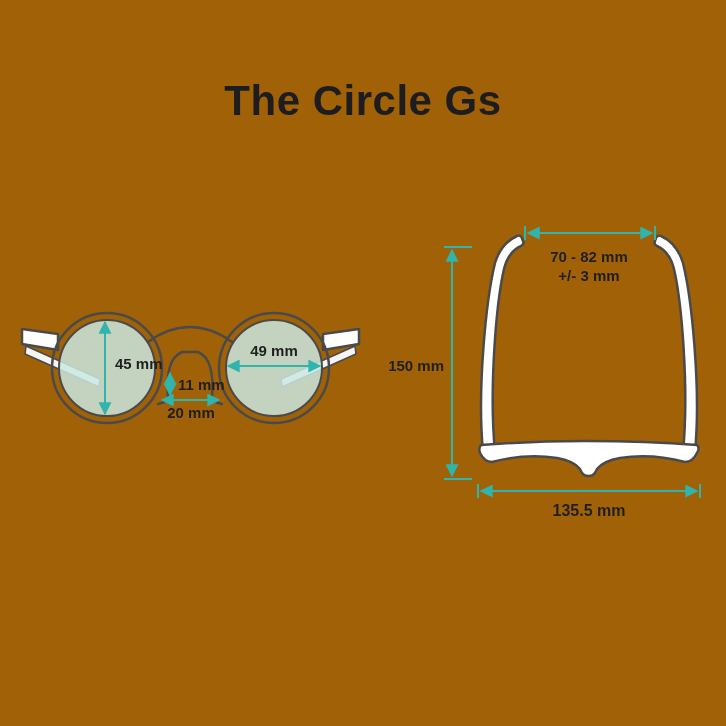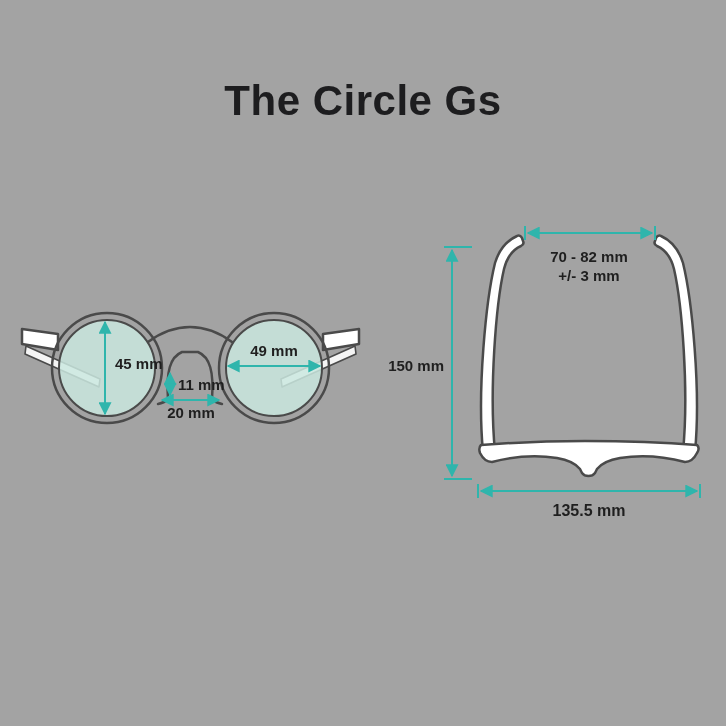--- a/index.html
+++ b/index.html
@@ -1,17 +1,17 @@
 <!DOCTYPE html>
 <html><head>
 <meta charset="utf-8">
 <style>
   html,body { margin:0; padding:0; background:#ffffff; }
   .page {
-    position:relative; width:726px; height:726px; background:#a3a3a3;
+    position:relative; width:726px; height:726px; background:#a16207;
     font-family:"Liberation Sans", sans-serif; overflow:hidden;
   }
   .title {
     position:absolute; top:80px; left:0; width:100%; margin:0;
     text-align:center; font-size:42px; font-weight:700; line-height:1;
     color:#1d1d1f; letter-spacing:0.5px;
   }
   svg.diagram { position:absolute; left:0; top:0; }
   .frame   { fill:#ffffff; stroke:#4a4a4a; stroke-width:2.5; stroke-linejoin:round; }
   .frameln { fill:none;    stroke:#4a4a4a; stroke-width:2.5; stroke-linecap:round; }

